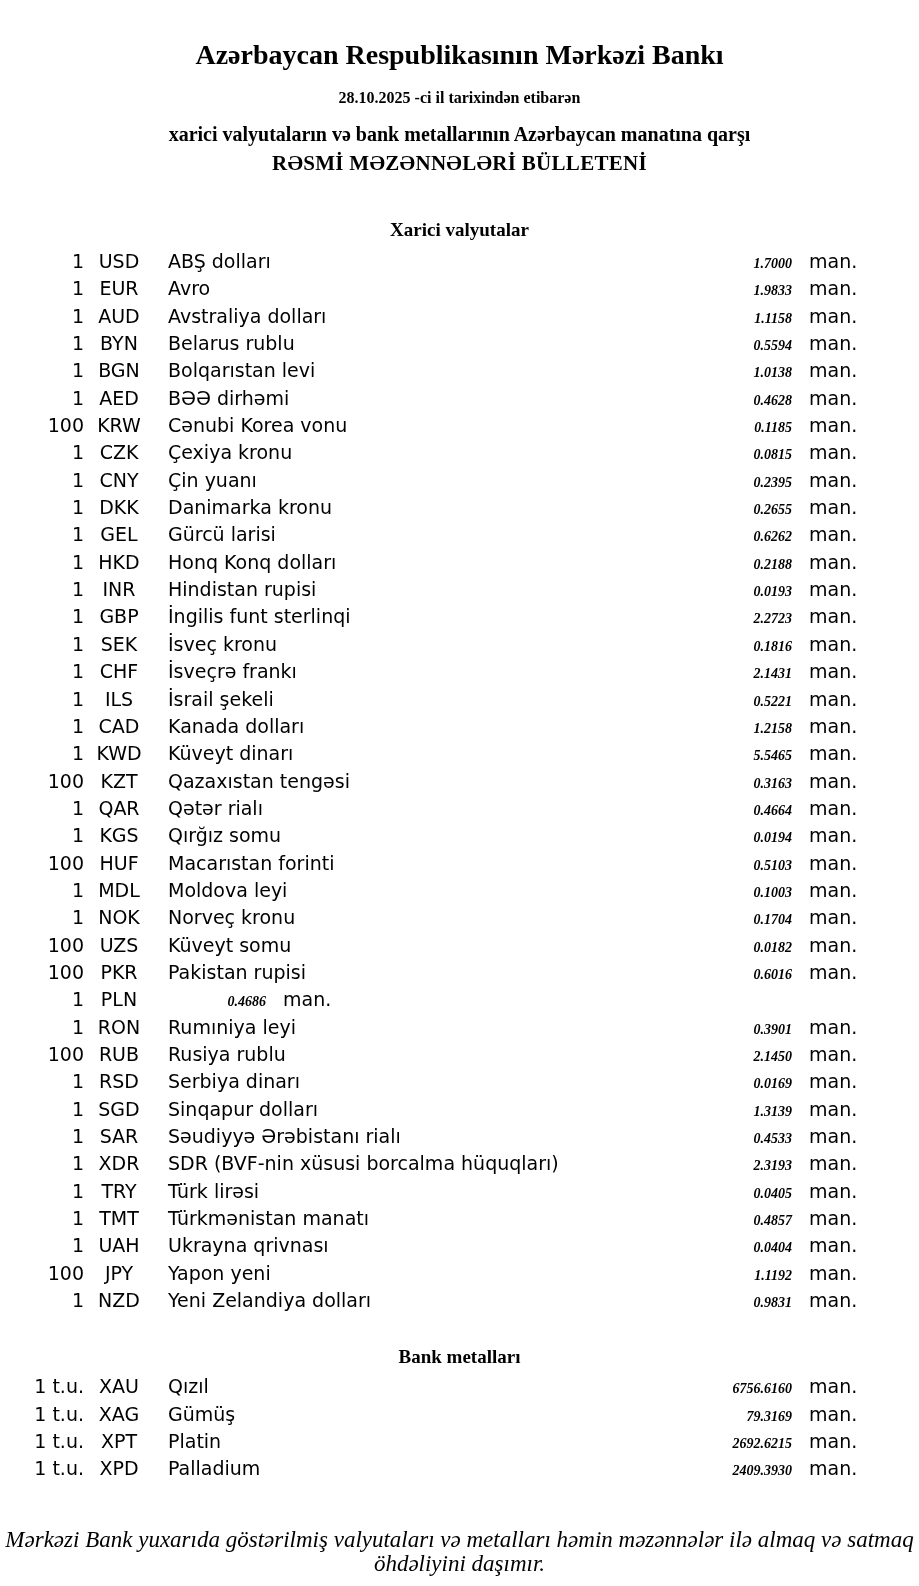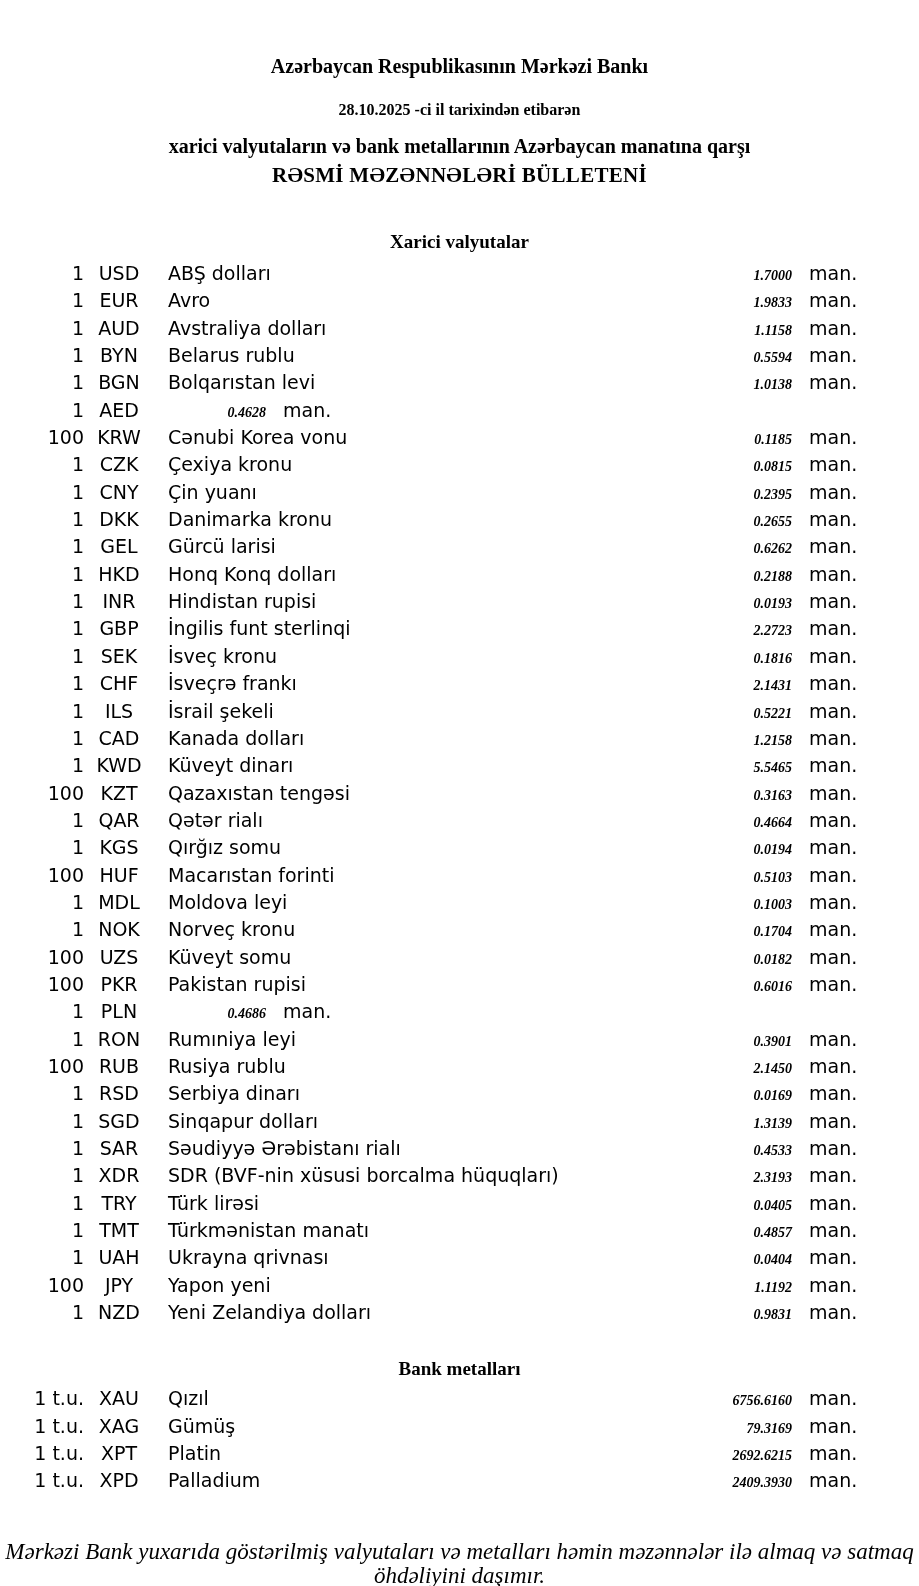--- a/index.html
+++ b/index.html
@@ -10,24 +10,24 @@
     margin: 0 auto;
     color: #000000;
     font-family: "DejaVu Sans", sans-serif;
     overflow: hidden;
   }
   .page { width: 919px; height: 1586px; background: #ffffff; }
 
   
   .header { text-align: center; }
   .bank-title {
-    padding-top: 50px;
-    font-family: "Liberation Serif", serif;
-    font-weight: bold;
-    font-size: 20px;
+    padding-top: 38px;
+    font-family: "Liberation Serif", serif;
+    font-weight: bold;
+    font-size: 28px;
     line-height: 33px;
   }
   .date-line {
     margin-top: 14px;
     font-family: "Liberation Serif", serif;
     font-weight: bold;
     font-size: 16px;
     line-height: 25px;
   }
   .subject-line {
@@ -142,20 +142,21 @@
         <div class="row">
           <span class="qty">1</span>
           <span class="code">BGN</span>
           <span class="name">Bolqarıstan levi</span>
           <span class="rate">1.0138</span>
           <span class="unit">man.</span>
         </div>
         <div class="row">
           <span class="qty">1</span>
           <span class="code">AED</span>
+          <span class="name">BƏƏ dirhəmi</span>
           <span class="rate">0.4628</span>
           <span class="unit">man.</span>
         </div>
         <div class="row">
           <span class="qty">100</span>
           <span class="code">KRW</span>
           <span class="name">Cənubi Korea vonu</span>
           <span class="rate">0.1185</span>
           <span class="unit">man.</span>
         </div>

